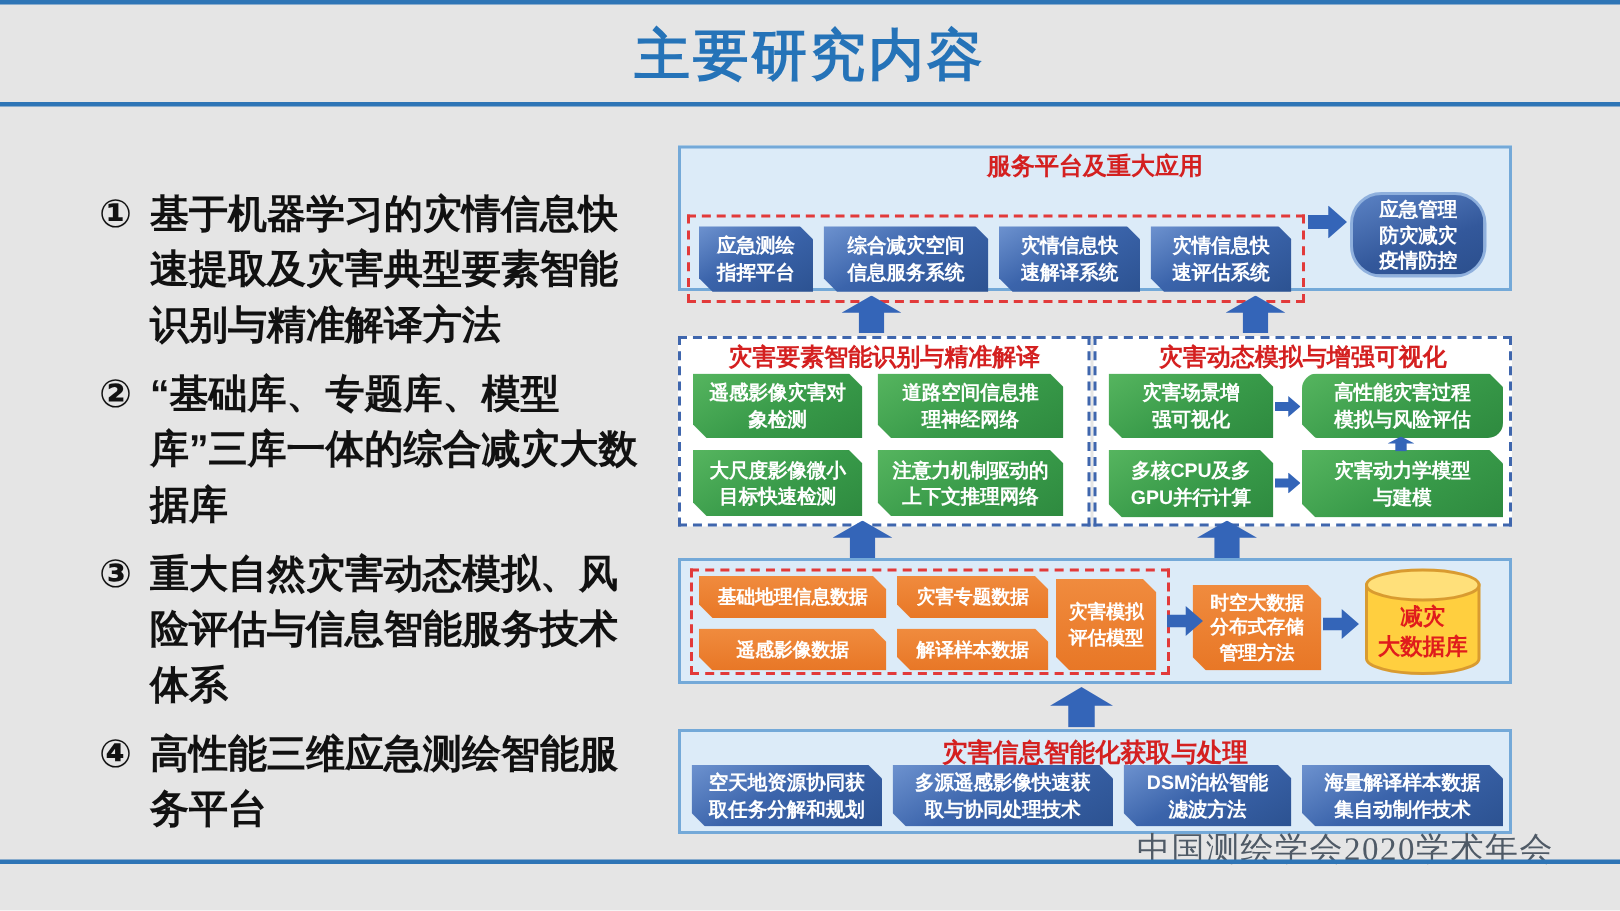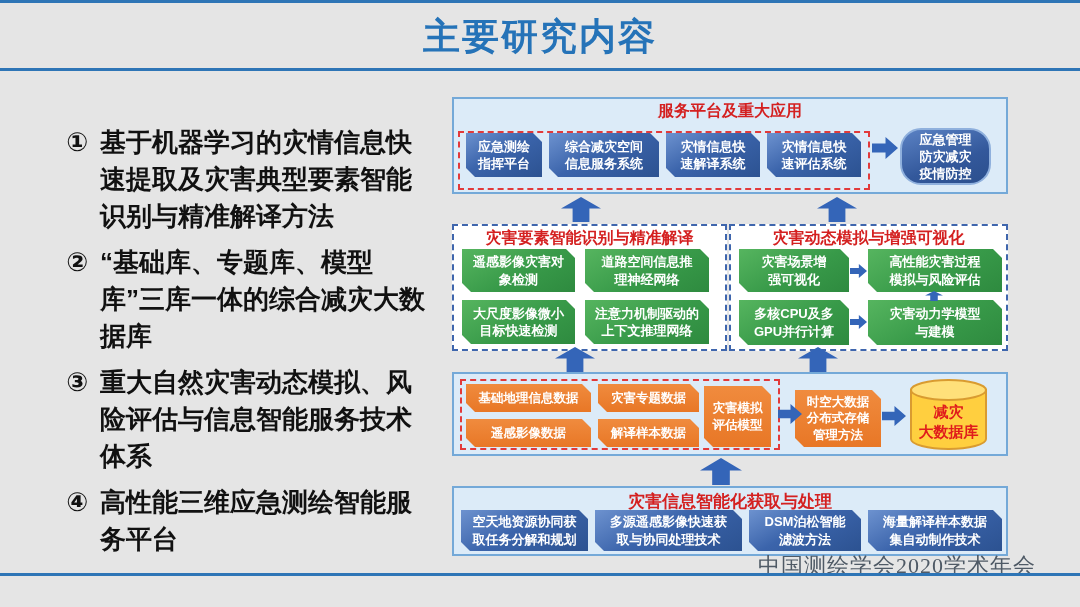--- a/index.html
+++ b/index.html
@@ -73,21 +73,21 @@
       <span class="txt">重大自然灾害动态模拟、风险评估与信息智能服务技术体系</span>
     </div>
     <div class="research-item">
       <span class="num">④</span>
       <span class="txt">高性能三维应急测绘智能服务平台</span>
     </div>
   </div>
 
   <div class="panel" style="left:452px;top:97px;width:556px;height:97px;">
     <div class="sec-title">服务平台及重大应用</div>
-    <div class="dashed-red" style="left:4px;top:32px;width:412px;height:59px;display:flex;gap:7px;padding:0 6px;">
+    <div class="dashed-red" style="left:4px;top:44px;width:412px;height:59px;display:flex;align-items:center;gap:7px;padding:0 6px;">
       <div class="snip bbox" style="position:static;width:76px;height:44px;flex:none;">应急测绘
 指挥平台</div>
       <div class="snip bbox" style="position:static;width:110px;height:44px;flex:none;">综合减灾空间
 信息服务系统</div>
       <div class="snip bbox" style="position:static;width:94px;height:44px;flex:none;">灾情信息快
 速解译系统</div>
       <div class="snip bbox" style="position:static;width:94px;height:44px;flex:none;">灾情信息快
 速评估系统</div>
     </div>
     <div class="arrow-right" style="left:418px;top:38px;width:26px;height:22px;"></div>
@@ -108,21 +108,21 @@
     <div class="snip gbox" style="left:131px;top:74px;width:124px;height:44px;">注意力机制驱动的
 上下文推理网络</div>
     <div class="snip gbox" style="left:8px;top:74px;width:113px;height:44px;">大尺度影像微小
 目标快速检测</div>
   </div>
 
   <div class="sec-dashed" style="left:729px;top:224px;width:279px;height:127px;">
     <div class="sec-title">灾害动态模拟与增强可视化</div>
     <div class="snip gbox" style="left:8px;top:23px;width:110px;height:43px;">灾害场景增
 强可视化</div>
-    <div class="snip gbox" style="left:137px;top:23px;width:134px;height:43px;">高性能灾害过程
+    <div class="snip gbox" style="left:137px;top:23px;width:134px;height:43px;border-radius:10px;">高性能灾害过程
 模拟与风险评估</div>
     <div class="snip gbox" style="left:8px;top:74px;width:110px;height:45px;">多核CPU及多
 GPU并行计算</div>
     <div class="snip gbox" style="left:137px;top:74px;width:134px;height:45px;">灾害动力学模型
 与建模</div>
     <div class="arrow-right" style="left:119px;top:38px;width:17px;height:14px;"></div>
     <div class="arrow-right" style="left:119px;top:89px;width:17px;height:14px;"></div>
     <div class="arrow-up" style="left:194px;top:65px;width:18px;height:10px;"></div>
   </div>
 

